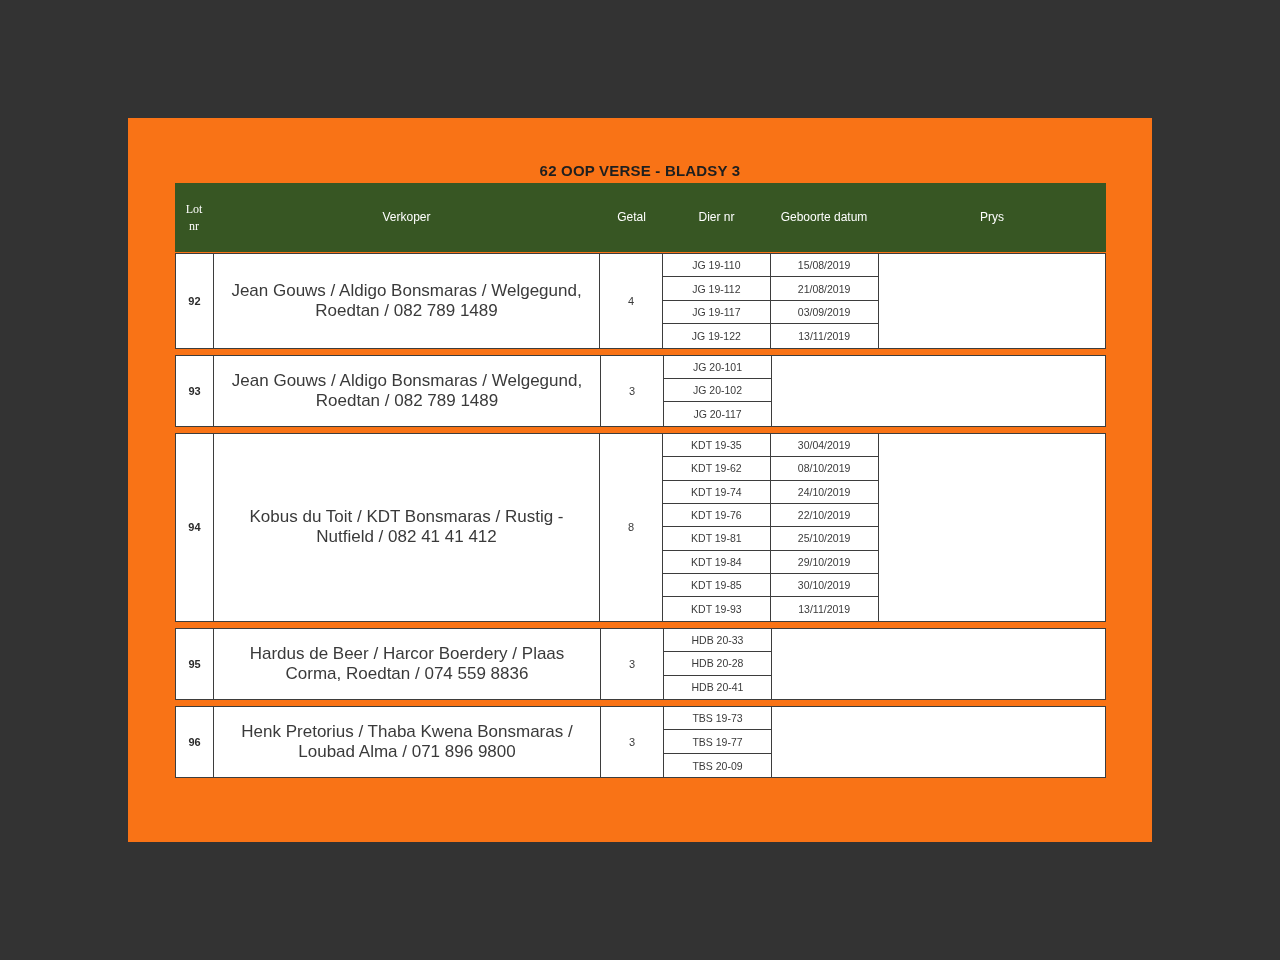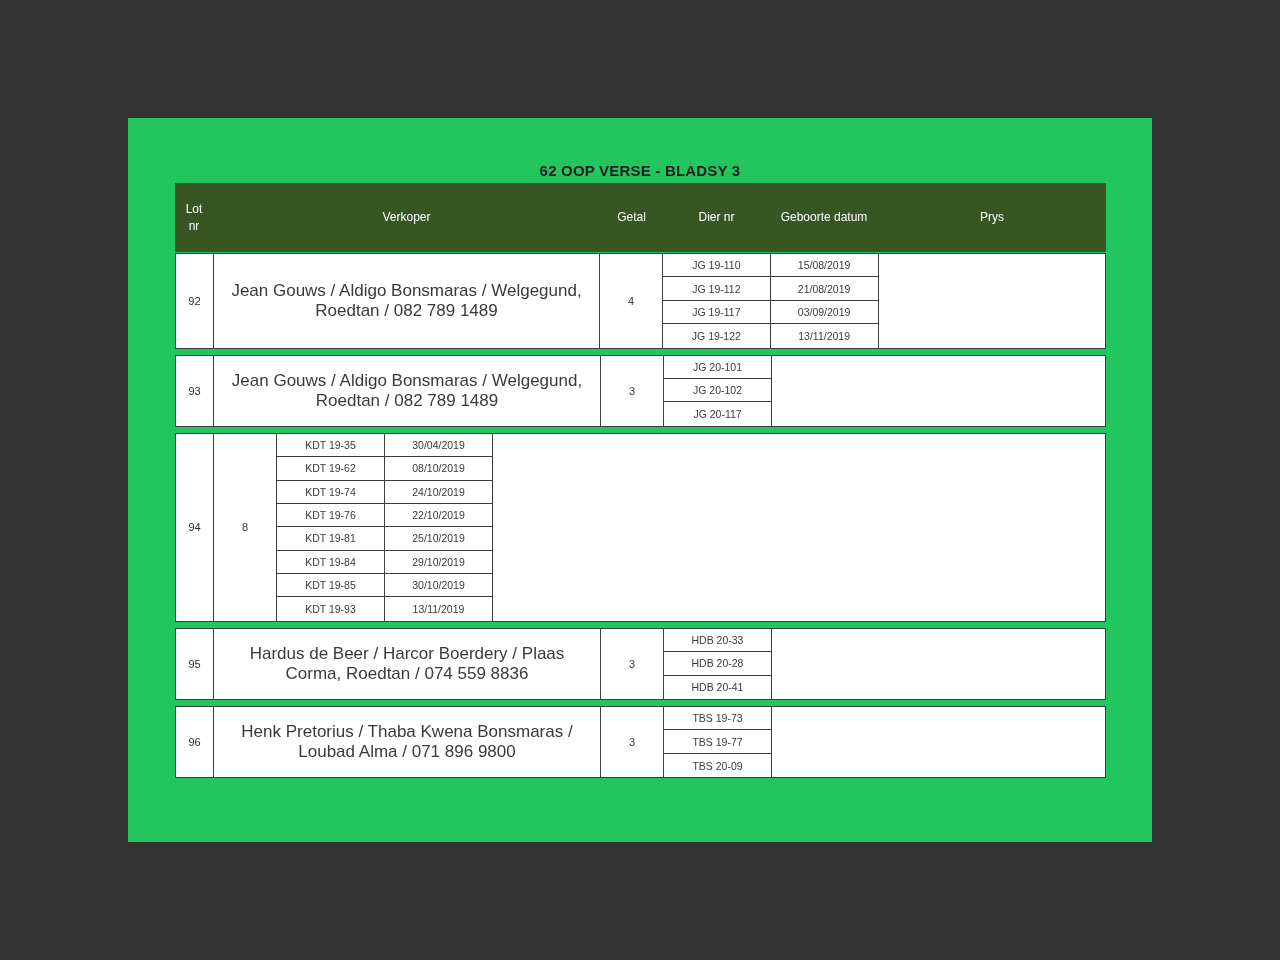--- a/index.html
+++ b/index.html
@@ -9,21 +9,21 @@
     font-family: "Liberation Sans", sans-serif;
     overflow: hidden;
     position: relative;
   }
   .page {
     position: absolute;
     left: 128px;
     top: 118px;
     width: 1024px;
     height: 724px;
-    background: #22c55e;
+    background: #f97316;
   }
   .doc-title {
     margin-top: 44px;
     text-align: center;
     font-size: 15px;
     font-weight: bold;
     color: #1f1f1f;
     letter-spacing: 0.2px;
   }
   .table {
@@ -37,41 +37,41 @@
     height: 69px;
   }
   .th {
     display: flex;
     align-items: center;
     justify-content: center;
     text-align: center;
     font-size: 12px;
     line-height: 1.35;
   }
-  .th-lot    { width: 38px;  padding: 12px 6px; }
+  .th-lot    { width: 38px;  padding: 12px 6px; font-family: Liberation Serif, serif; }
   .th-verk   { width: 387px; }
   .th-getal  { width: 63px;  }
   .th-dier   { width: 107px; }
   .th-datum  { width: 108px; }
   .th-prys   { width: 228px; }
 
   .lot-block {
     display: flex;
     width: 931px;
     border: 1px solid #3d3d3d;
     background: #ffffff;
     margin-top: 6px;
   }
   .lot-block.first { margin-top: 1px; }
 
   .c-lot {
     width: 38px;
     border-right: 1px solid #3d3d3d;
     display: flex; align-items: center; justify-content: center;
-    font-size: 11px; font-weight: normal; color: #2b2b2b;
+    font-size: 11px; font-weight: bold; color: #2b2b2b;
   }
   .c-verkoper {
     width: 387px;
     border-right: 1px solid #3d3d3d;
     display: flex; align-items: center; justify-content: center;
     text-align: center;
     font-size: 17px; color: #3a3a3a;
     padding: 0 8px;
   }
   .c-getal {
@@ -153,20 +153,21 @@
           <div class="c-getal">3</div>
           <div class="c-diers">
             <div class="a-cell">JG 20-101</div>
             <div class="a-cell">JG 20-102</div>
             <div class="a-cell">JG 20-117</div>
           </div>
           <div class="c-prys"></div>
         </div>
         <div class="lot-block">
           <div class="c-lot">94</div>
+          <div class="c-verkoper">Kobus du Toit / KDT Bonsmaras / Rustig - Nutfield / 082 41 41 412</div>
           <div class="c-getal">8</div>
           <div class="c-diers">
             <div class="a-cell">KDT 19-35</div>
             <div class="a-cell">KDT 19-62</div>
             <div class="a-cell">KDT 19-74</div>
             <div class="a-cell">KDT 19-76</div>
             <div class="a-cell">KDT 19-81</div>
             <div class="a-cell">KDT 19-84</div>
             <div class="a-cell">KDT 19-85</div>
             <div class="a-cell">KDT 19-93</div>

